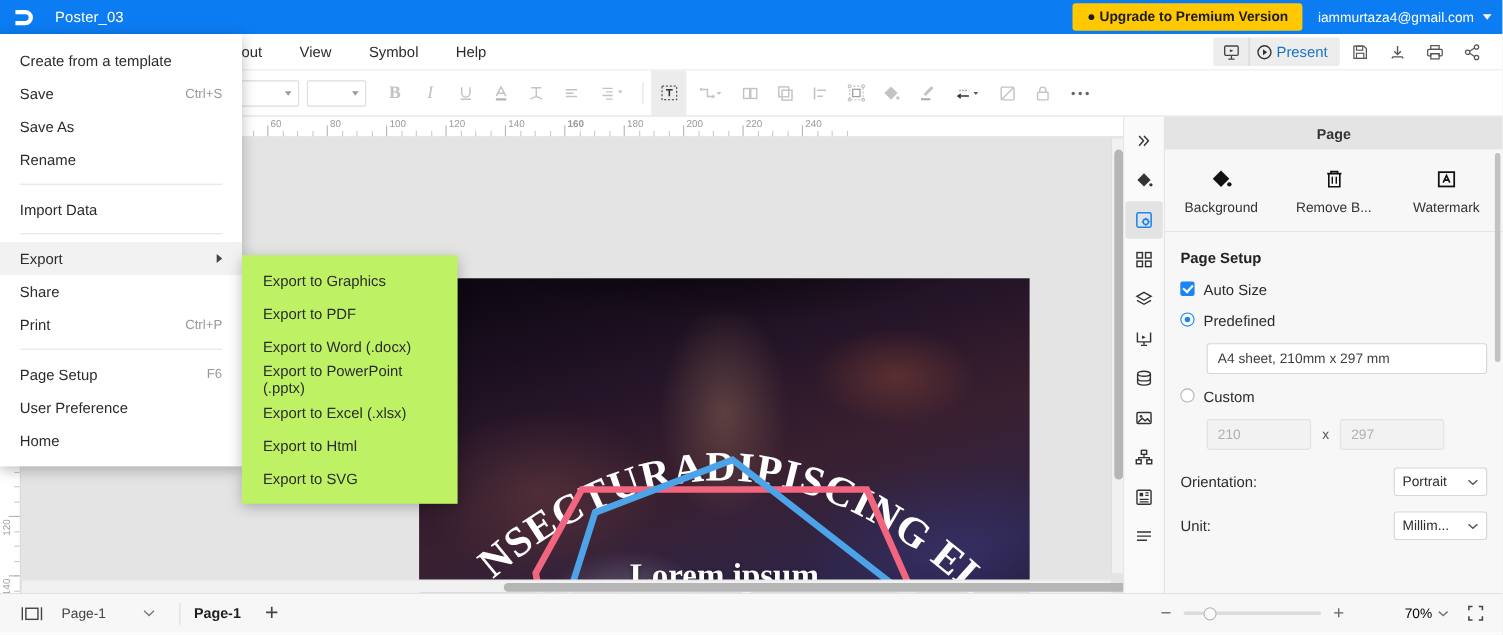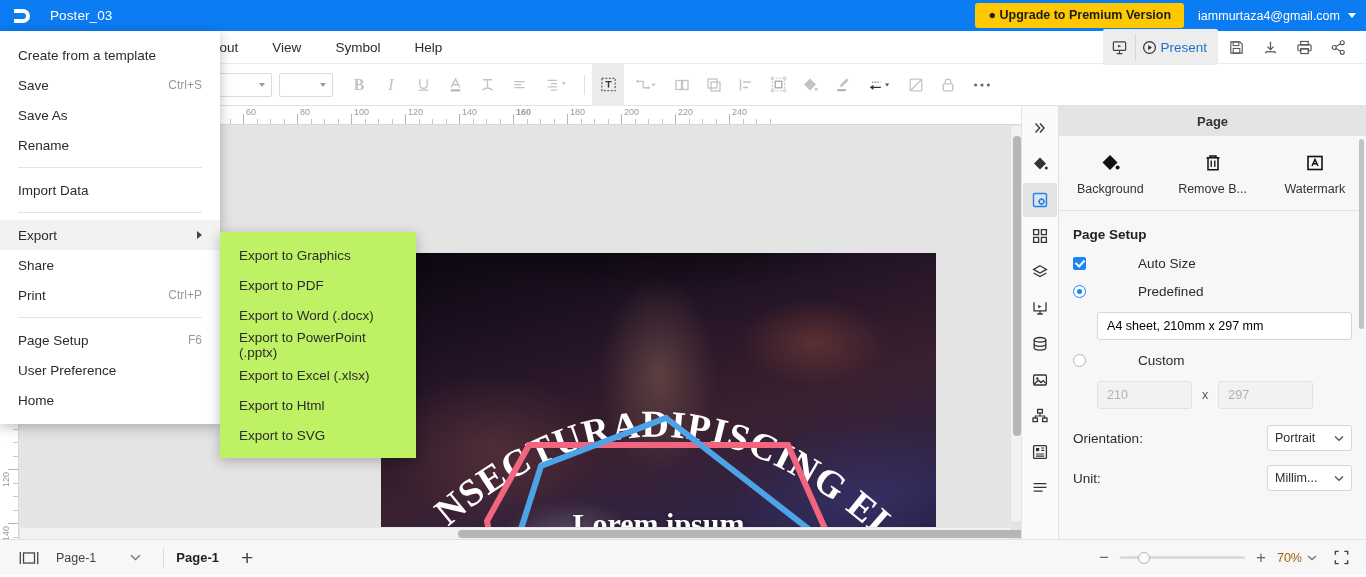--- a/index.html
+++ b/index.html
@@ -30,21 +30,21 @@
   
   .menubar {
     height: 33px; background:#fff; display:flex; align-items:center;
     position:relative; z-index: 40; border-bottom:1px solid #ececec;
   }
   .menu-item {
     padding: 0 17px; height:33px; line-height:33px; font-size:13.5px; color:#2b2b2b; cursor:pointer;
   }
   .menu-item.active { background:#e8e8e8; }
   .menubar-right { margin-left:auto; display:flex; align-items:center; gap:2px; padding-right:12px; }
-  .present-group { display:flex; align-items:center; background:#ededed; border-radius:2px; height:36px; }
+  .present-group { display:flex; align-items:center; background:#ededed; border-radius:2px; height:26px; }
   .present-ico { width:32px; height:26px; display:flex; align-items:center; justify-content:center; cursor:pointer; }
   .present-btn {
     display:flex; align-items:center; gap:3px; padding:0 11px 0 6px; height:26px;
     border-left:1px solid #d5d5d5; font-size:13.5px; color:#1a73c7; font-weight:500; cursor:pointer;
   }
   .mb-ico { width:32px; height:28px; display:flex; align-items:center; justify-content:center; cursor:pointer; }
 
   
   .toolbar {
     height:42px; background:#fff; display:flex; align-items:center;
@@ -144,40 +144,40 @@
     height:30px; background:#e4e4e4; display:flex; align-items:center; justify-content:center;
     font-weight:bold; font-size:13px; color:#333;
   }
   .panel-tools {
     display:flex; padding:16px 0 14px 0; border-bottom:1px solid #e4e4e4; background:#f7f7f7;
   }
   .ptool { flex:1; display:flex; flex-direction:column; align-items:center; gap:8px; cursor:pointer; }
   .ptool span { font-size:12.5px; color:#333; }
   .panel-body { padding:16px 14px 0 14px; }
   .sec-title { font-weight:bold; font-size:13.5px; color:#222; margin-bottom:14px; }
-  .row { display:flex; align-items:center; margin-bottom:13px;gap:44px; }
+  .row { display:flex; margin-bottom:13px; }
   .cbx {
     width:13px; height:13px; border-radius:2px; background:#1a85f5; position:relative; margin-right:8px; flex:none; cursor:pointer;
   }
   .cbx::after {
     content:""; position:absolute; left:4px; top:1px; width:4px; height:7px;
     border:solid #fff; border-width:0 2px 2px 0; transform:rotate(42deg);
   }
   .radio {
     width:13px; height:13px; border-radius:50%; border:1.5px solid #b4b4b4; margin-right:8px; flex:none;
     background:#fff; position:relative; cursor:pointer;
   }
   .radio.on { border-color:#1a85f5; }
   .radio.on::after {
     content:""; position:absolute; left:2.5px; top:2.5px; width:5px; height:5px; border-radius:50%; background:#1a85f5;
   }
   .row label { font-size:13.5px; color:#2b2b2b; cursor:pointer; }
   .txtfield {
     height:28px; border:1px solid #d6d6d6; border-radius:3px; background:#fff;
-    font-size:12.5px; color:#000000; display:flex; align-items:center; padding:0 9px;
+    font-size:12.5px; color:#404040; display:flex; align-items:center; padding:0 9px;
   }
   .txtfield.ghost { background:#f2f2f2; color:#b0b0b0; border-color:#e2e2e2; }
   .indent { margin-left:24px; }
   .dims { display:flex; align-items:center; gap:10px; margin:0 0 16px 24px; }
   .dims .txtfield { width:95px; }
   .xsym { font-size:12.5px; color:#555; }
   .lblrow { display:flex; align-items:center; margin-bottom:14px; }
   .lblrow .lbl { font-size:13.5px; color:#2b2b2b; }
   .dropdown {
     margin-left:auto; width:85px; height:26px; border:1px solid #d6d6d6; border-radius:3px; background:#fff;
@@ -191,21 +191,21 @@
   }
   .st-ico { width:34px; height:36px; display:flex; align-items:center; justify-content:center; cursor:pointer; }
   .pagesel { display:flex; align-items:center; gap:34px; padding:0 10px; cursor:pointer; font-size:12.5px; color:#444; }
   .st-sep { width:1px; height:20px; background:#dcdcdc; margin:0 12px; }
   .pagetab { font-size:13px; font-weight:bold; color:#1f1f1f; cursor:pointer; }
   .addpage { margin-left:22px; font-size:21px; color:#444; line-height:1; cursor:pointer; }
   .zoomwrap { margin-left:auto; display:flex; align-items:center; gap:11px; }
   .zbtn { font-size:17px; color:#666; cursor:pointer; line-height:1; }
   .ztrack { width:125px; height:3px; background:#dcdcdc; border-radius:2px; position:relative; cursor:pointer; }
   .zthumb { position:absolute; left:18px; top:-4.5px; width:12px; height:12px; border-radius:50%; background:#fafafa; border:1px solid #b5b5b5; }
-  .zlabel { font-size:12.5px; color:#a16207; display:flex; align-items:center; gap:5px; cursor:pointer; }
+  .zlabel { font-size:12.5px; color:#000000; display:flex; align-items:center; gap:5px; cursor:pointer;margin-left:44px; }
 
   
   .filemenu {
     position:absolute; left:0; top:31px; width:220px; background:#fff;
     box-shadow:0 3px 12px rgba(0,0,0,.26); z-index:120; padding:9px 0 9px 0;
   }
   .fm-item {
     height:30px; display:flex; align-items:center; padding:0 18px; font-size:13.5px; color:#2b2b2b; cursor:pointer; position:relative;
   }
   .fm-item:hover, .fm-item.hl { background:#f2f2f2; }

